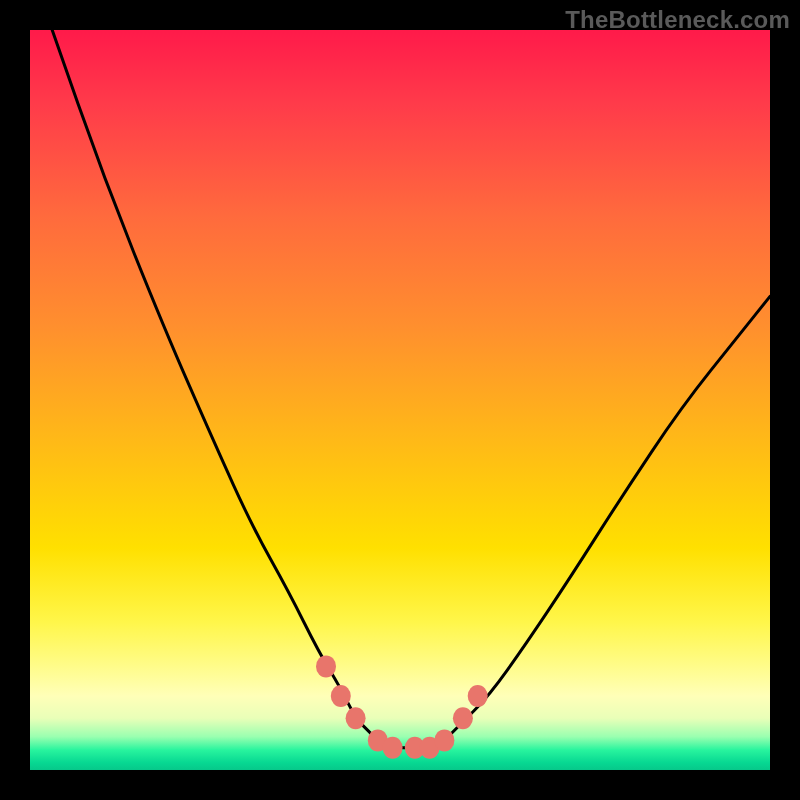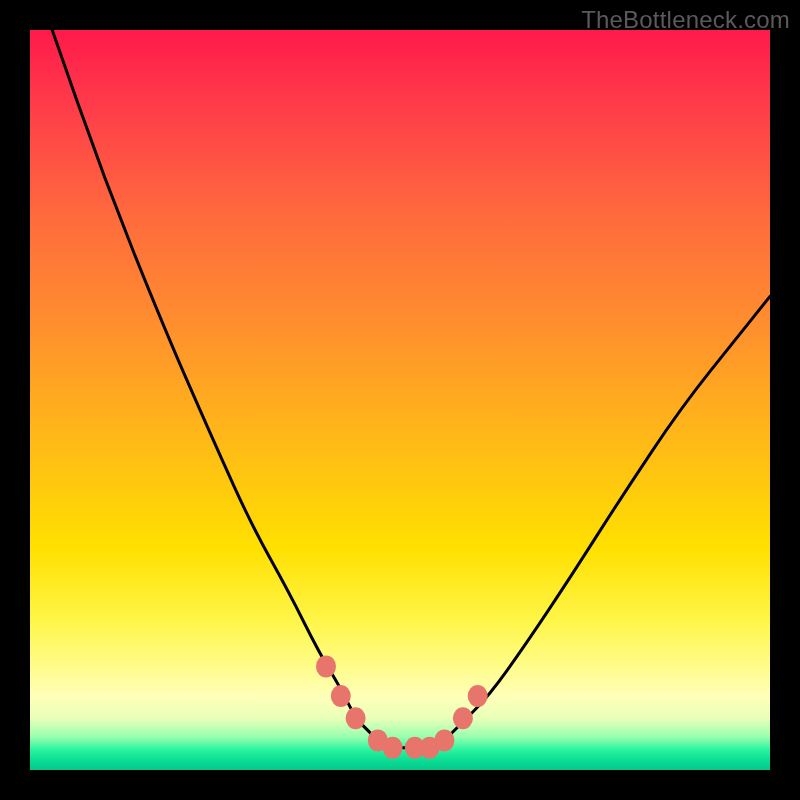--- a/index.html
+++ b/index.html
@@ -41,21 +41,21 @@
       #06c88a 100%
     );
     overflow: hidden;
   }
   .watermark {
     position: absolute;
     top: 6px;
     right: 10px;
     font-family: Arial, Helvetica, sans-serif;
     font-size: 24px;
-    font-weight: 400;
+    font-weight: 700;
     color: #5a5a5a;
     letter-spacing: 0.2px;
   }
   svg.curve {
     position: absolute;
     top: 0;
     left: 0;
     width: 740px;
     height: 740px;
   }

